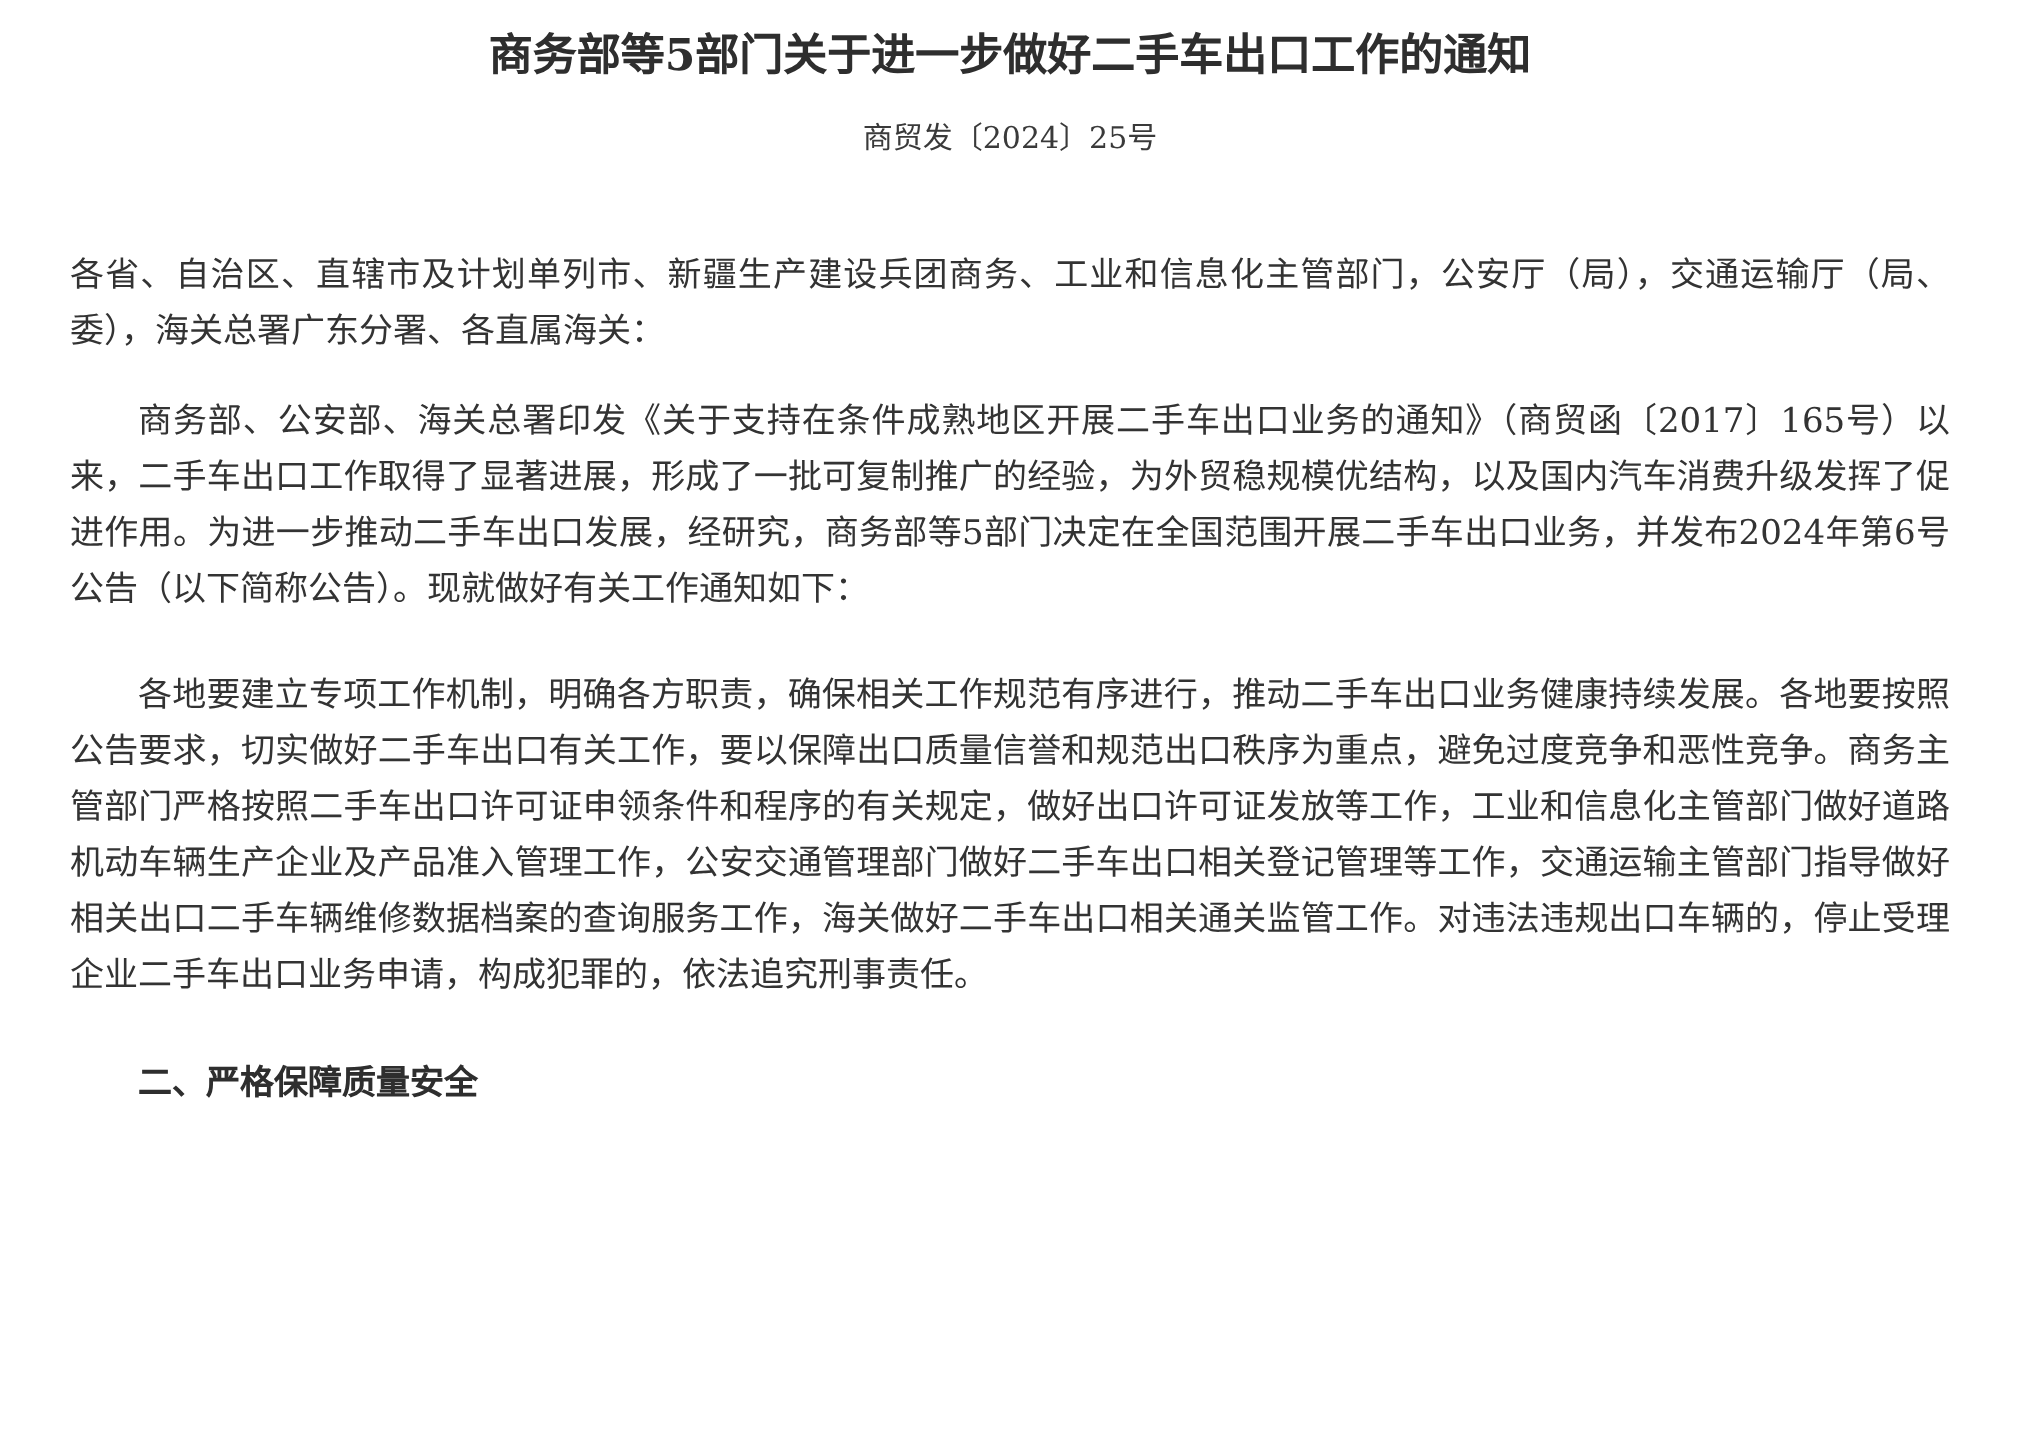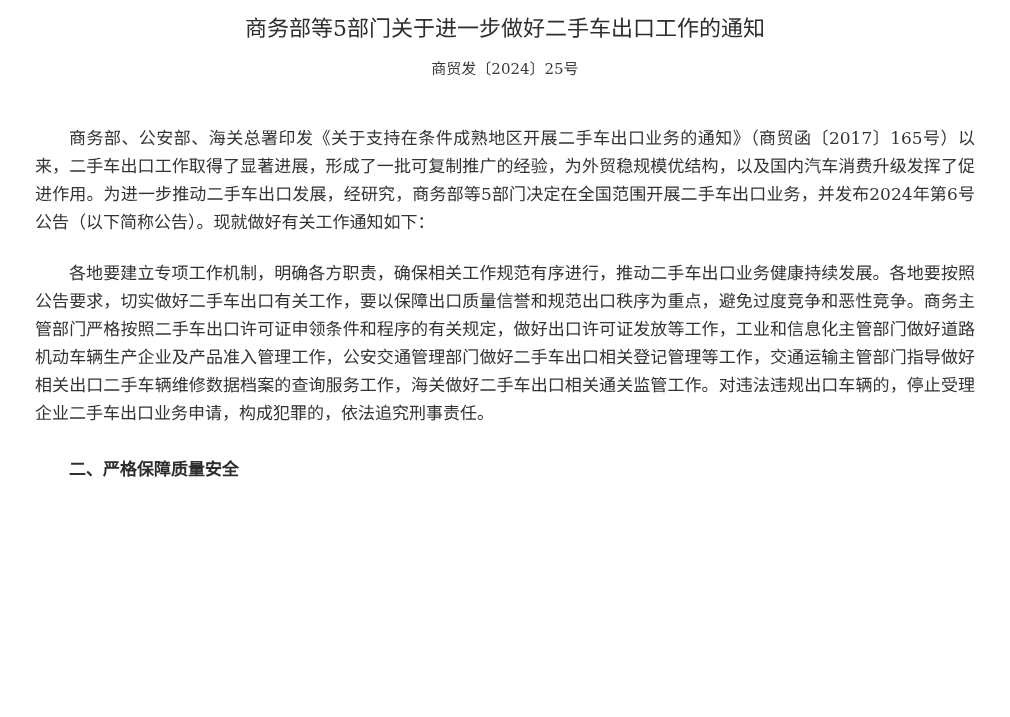--- a/index.html
+++ b/index.html
@@ -8,21 +8,21 @@
     font-family: "DejaVu Serif", "Liberation Serif", serif;
     color: #333333;
   }
   .page {
     width: 940px;
     margin: 0 auto;
     padding: 14px 0 10px 0;
   }
   .doc-title {
     font-size: 22px;
-    font-weight: normal;
+    font-weight: bold;
     text-align: center;
     color: #2e2e2e;
     line-height: 1.35;
     margin-bottom: 13px;
   }
   .doc-number {
     font-size: 15px;
     text-align: center;
     color: #3a3a3a;
     margin-bottom: 46px;
@@ -37,31 +37,32 @@
   .indent-2em { text-indent: 2em; }
   .intro { margin-bottom: 25px; }
   .section-heading {
     font-size: 17px;
     font-weight: bold;
     line-height: 28px;
     text-indent: 2em;
     color: #2e2e2e;
     margin: 26px 0 13px 0;
   }
-  .section-body { margin-bottom: 17px; font-family: Liberation Mono, monospace; }
+  .section-body { margin-bottom: 17px; }
 </style>
 </head>
 <body>
 
 <div class="page">
 
   <h1 class="doc-title">商务部等5部门关于进一步做好二手车出口工作的通知</h1>
 
   <div class="doc-number">商贸发〔2024〕25号</div>
 
+  <p class="body-text salutation">各省、自治区、直辖市及计划单列市、新疆生产建设兵团商务、工业和信息化主管部门，公安厅（局），交通运输厅（局、委），海关总署广东分署、各直属海关：</p>
 
   <p class="body-text indent-2em intro">商务部、公安部、海关总署印发《关于支持在条件成熟地区开展二手车出口业务的通知》（商贸函〔2017〕165号）以来，二手车出口工作取得了显著进展，形成了一批可复制推广的经验，为外贸稳规模优结构，以及国内汽车消费升级发挥了促进作用。为进一步推动二手车出口发展，经研究，商务部等5部门决定在全国范围开展二手车出口业务，并发布2024年第6号公告（以下简称公告）。现就做好有关工作通知如下：</p>
 
 
   <p class="body-text indent-2em section-body">各地要建立专项工作机制，明确各方职责，确保相关工作规范有序进行，推动二手车出口业务健康持续发展。各地要按照公告要求，切实做好二手车出口有关工作，要以保障出口质量信誉和规范出口秩序为重点，避免过度竞争和恶性竞争。商务主管部门严格按照二手车出口许可证申领条件和程序的有关规定，做好出口许可证发放等工作，工业和信息化主管部门做好道路机动车辆生产企业及产品准入管理工作，公安交通管理部门做好二手车出口相关登记管理等工作，交通运输主管部门指导做好相关出口二手车辆维修数据档案的查询服务工作，海关做好二手车出口相关通关监管工作。对违法违规出口车辆的，停止受理企业二手车出口业务申请，构成犯罪的，依法追究刑事责任。</p>
 
   <h2 class="section-heading">二、严格保障质量安全</h2>
 
 
 </div>

